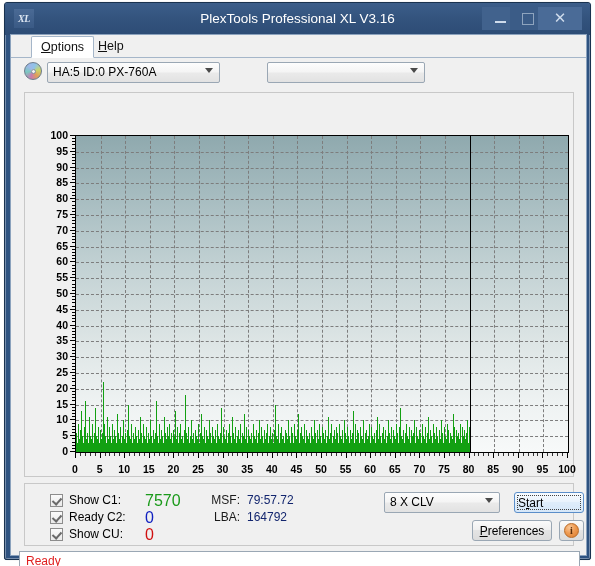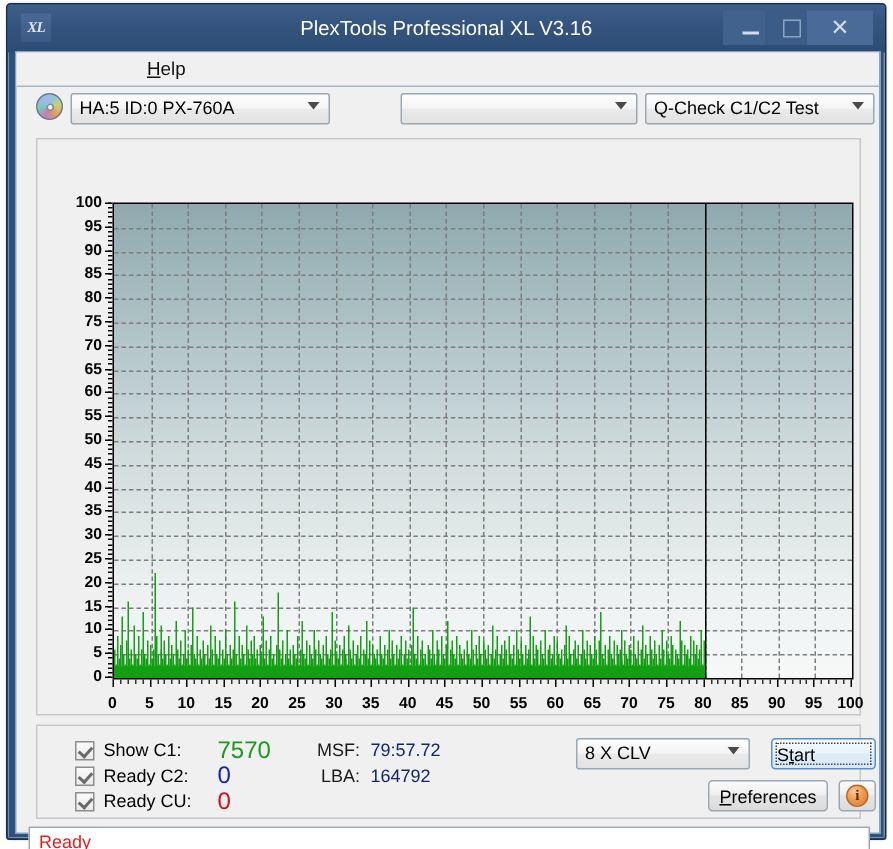--- a/index.html
+++ b/index.html
@@ -322,34 +322,31 @@
         <span></span>
       </div>
     <div id="btn-close">
         <span>✕</span>
       </div>
   </div>
 
   <div id="client">
 
     <div id="menubar">
+      <div class="menuitem" id="menu-options"><span class="acc">O</span>ptions</div>
       <div class="menuitem" id="menu-help"><span class="acc">H</span>elp</div>
     </div>
 
     <div id="toolbar">
       <div id="disc-icon"></div>
       <div class="combo" id="combo-drive">
         <span>HA:5 ID:0  PX-760A</span>
         <span class="chev"></span>
       </div>
       <div class="combo" id="combo-func">
-        <span class="chev"></span>
-      </div>
-      <div class="combo" id="combo-test">
-        <span>Q-Check C1/C2 Test</span>
         <span class="chev"></span>
       </div>
     </div>
 
     <div id="chart-panel">
       <div id="chart-inner">
         <div id="ylabs">
             <div class="ylab" style="top: 351px;">0</div>
             <div class="ylab" style="top: 335.2px;">5</div>
             <div class="ylab" style="top: 319.4px;">10</div>
@@ -1078,21 +1075,21 @@
             <div class="chklabel">Show C1:</div>
             <div class="chkval" style="color: rgb(26, 154, 26);">7570</div>
           </div>
           <div class="chkrow" style="top: 26px;">
             <div class="chkbox"></div>
             <div class="chklabel">Ready C2:</div>
             <div class="chkval" style="color: rgb(16, 32, 192);">0</div>
           </div>
           <div class="chkrow" style="top: 43px;">
             <div class="chkbox"></div>
-            <div class="chklabel">Ready CU:</div>
+            <div class="chklabel">Show CU:</div>
             <div class="chkval" style="color: rgb(208, 16, 16);">0</div>
           </div>
         </div>
       <div id="readout-rows">
           <div class="infolabel" style="left: 175px; width: 40px; top: 9px;">MSF:</div>
           <div class="infoval" style="left: 222px; top: 9px;">79:57.72</div>
           <div class="infolabel" style="left: 175px; width: 40px; top: 26px;">LBA:</div>
           <div class="infoval" style="left: 222px; top: 26px;">164792</div>
         </div>
 

